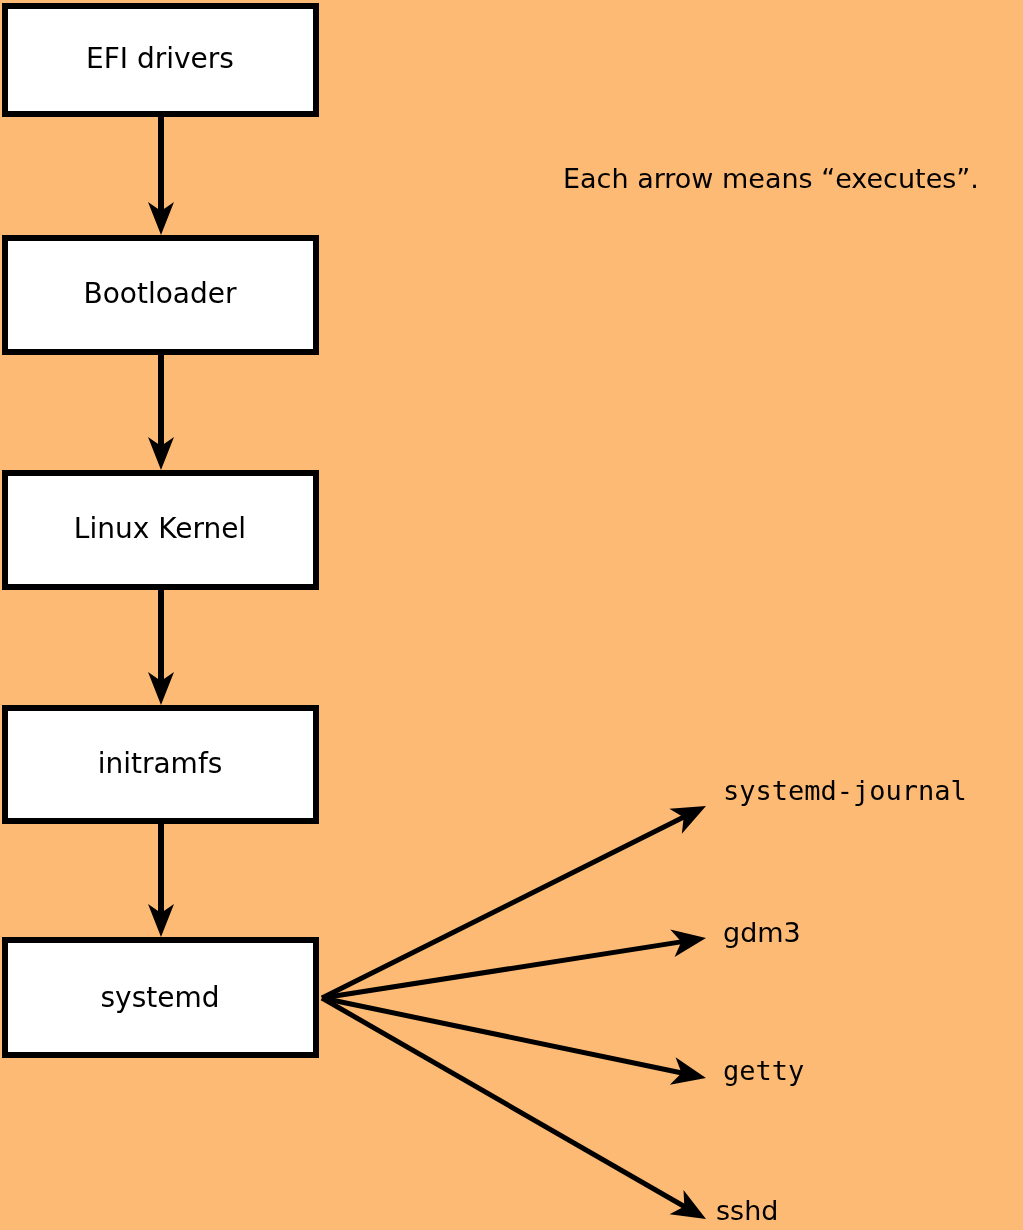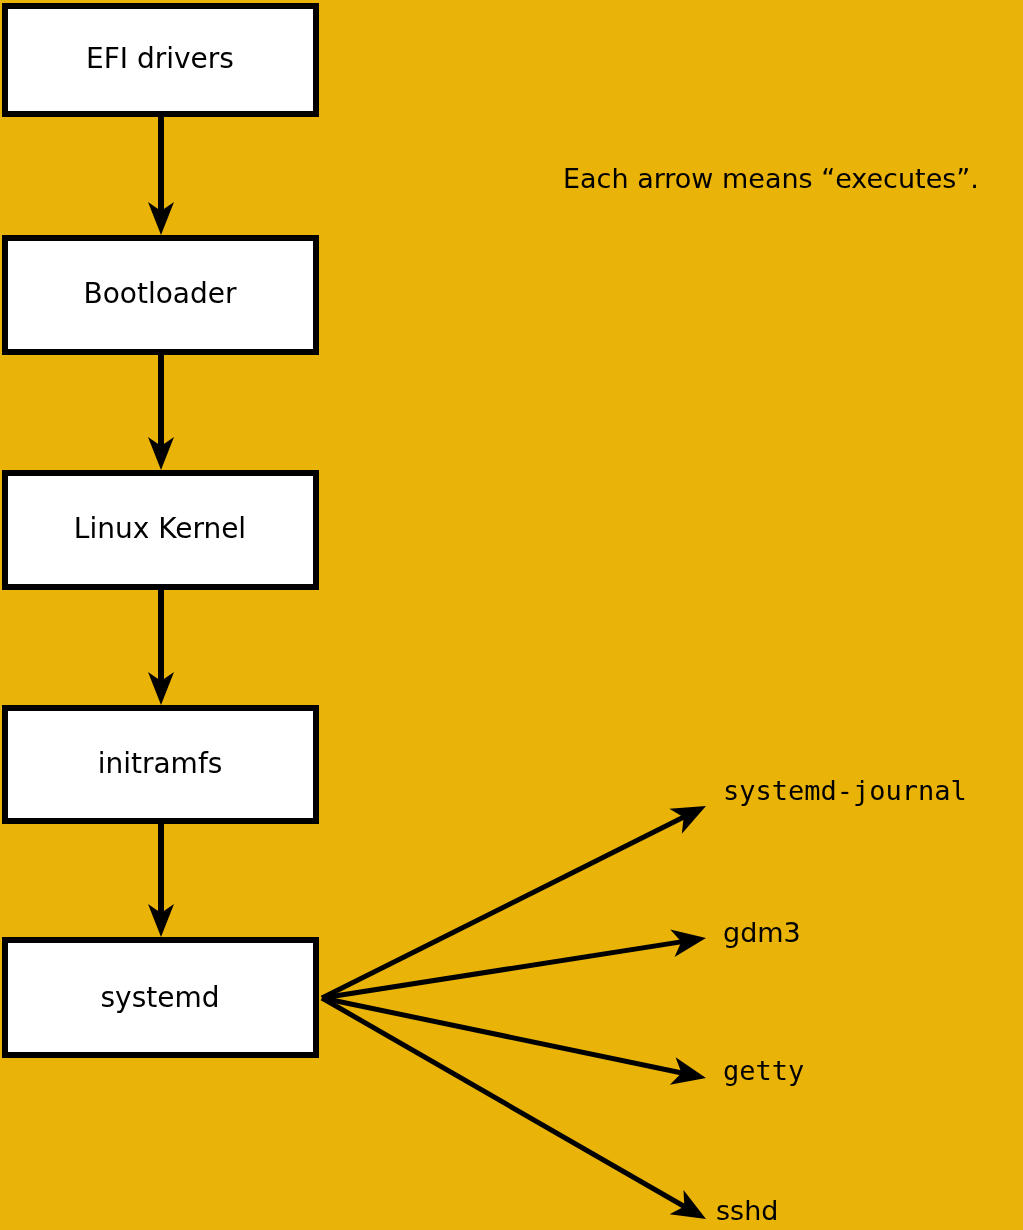--- a/index.html
+++ b/index.html
@@ -4,21 +4,21 @@
 <style>
   html, body {
     margin: 0;
     padding: 0;
     background: #ffffff;
   }
   #canvas {
     position: relative;
     width: 1023px;
     height: 1230px;
-    background: #eab308;
+    background: #fdba74;
     overflow: hidden;
     font-family: "DejaVu Sans", sans-serif;
   }
   #diagram-svg {
     position: absolute;
     left: 0;
     top: 0;
     width: 1023px;
     height: 1230px;
   }

